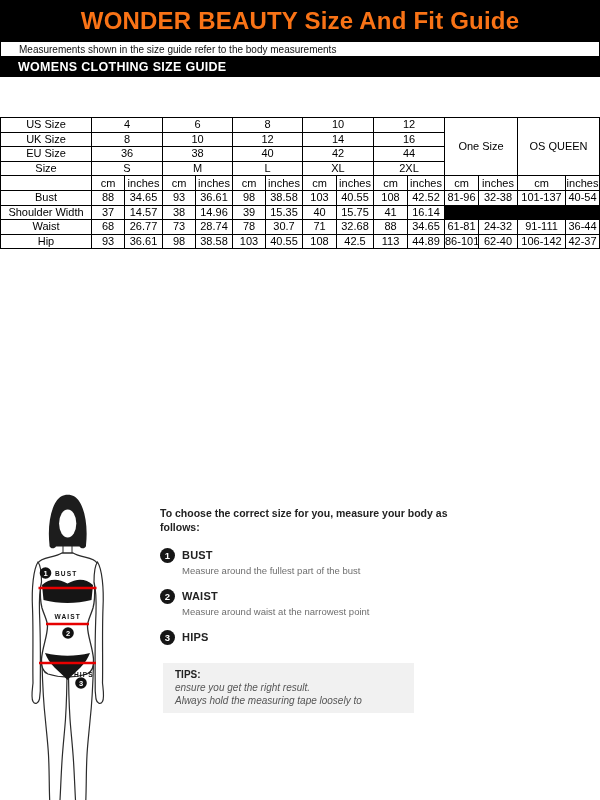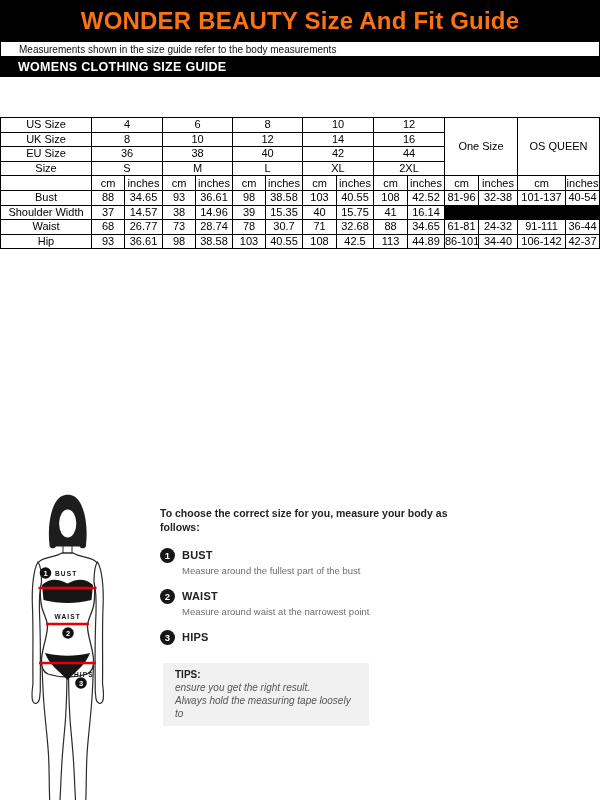--- a/index.html
+++ b/index.html
@@ -99,21 +99,21 @@
     margin-left: 22px;
     margin-top: 1px;
     font-size: 9.5px;
     color: #6e6e6e;
     line-height: 13px;
     max-width: 300px;
   }
   .tips-box {
     margin-top: 18px;
     margin-left: 3px;
-    width: 206px;
+    width: 251px;
     background: #f1f1f1;
     padding: 5px 12px 6px 12px;
   }
   .tips-title { font-size: 10px; font-weight: bold; color: #222; line-height: 13px; }
   .tips-line { font-size: 10px; font-style: italic; color: #555; line-height: 13px; }
 </style>
 </head>
 <body>
 
 <div class="page">
@@ -254,21 +254,21 @@
         <td>36.61</td>
         <td>98</td>
         <td>38.58</td>
         <td>103</td>
         <td>40.55</td>
         <td>108</td>
         <td>42.5</td>
         <td>113</td>
         <td>44.89</td>
         <td>86-101</td>
-        <td>34-40</td>
+        <td>62-40</td>
         <td>106-142</td>
         <td>42-37</td>
       </tr>
     </tbody>
   </table>
 
   <div class="content">
 
     <svg class="figure-svg" width="82" height="338" viewBox="0 0 82 338" xmlns="http://www.w3.org/2000/svg">
 

